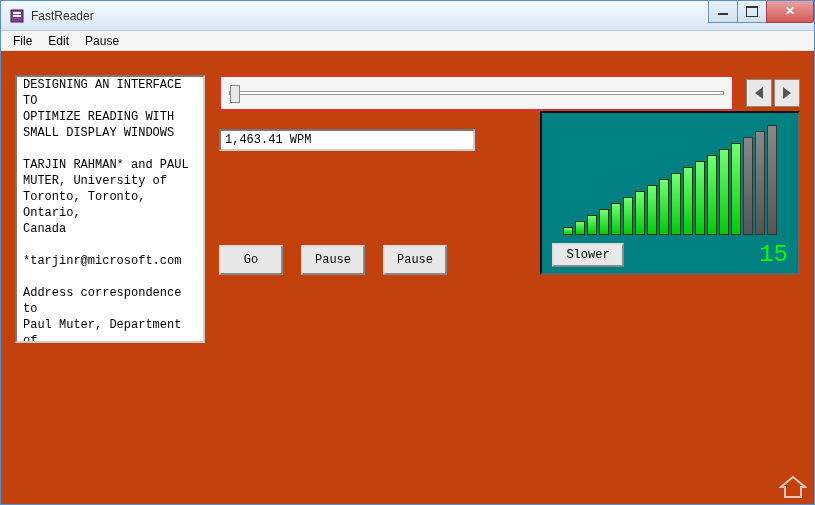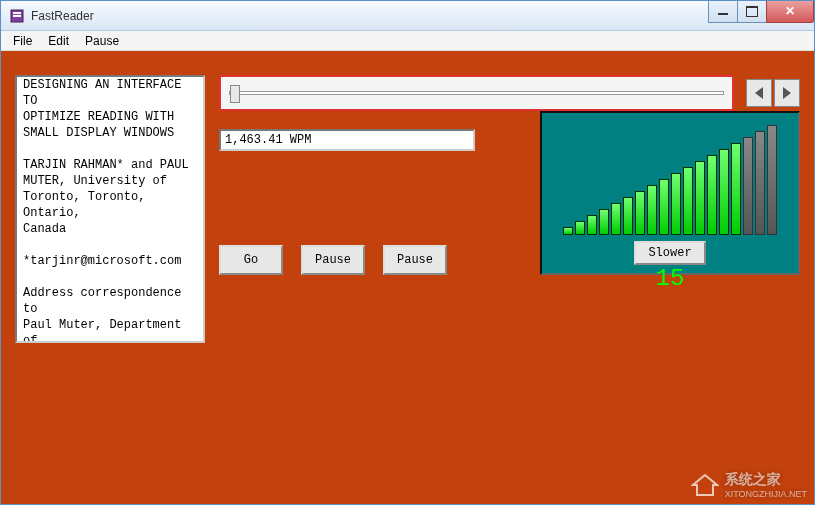--- a/index.html
+++ b/index.html
@@ -47,21 +47,21 @@
 .percent-label { margin-left: auto; font-family: "Courier New", monospace; font-size: 12px; padding-right: 8px; margin-top: 2px; }
 
 .controls-row { display: flex; margin-top: 48px; align-items: flex-end; }
 .play-btns { display: flex; gap: 18px; }
 .play-btn { width: 64px; height: 30px; border: 2px outset #ddd; background: #e8e8e8; font-family: "Courier New", monospace; font-size: 12px; display: flex; align-items: center; justify-content: center; cursor: default; margin-top: 46px; }
 
 .speed-panel { margin-left: auto; width: 260px; height: 164px; background: #008080; border: 2px inset #666; padding: 8px; display: flex; flex-direction: column; margin-top: -110px; }
 .bars-area { flex: 1; display: flex; align-items: flex-end; justify-content: center; gap: 2px; padding: 4px 4px 0 4px; }
 .bar { width: 10px; background: linear-gradient(to bottom, #70ff70, #00cc00); border: 1px solid #003000; }
 .bar.dim { background: linear-gradient(to bottom, #888, #555); border-color: #333; }
-.speed-ctrl-row { display: flex; align-items: center; justify-content: space-between; margin-top: 6px; padding: 0 2px; flex-direction: column; }
+.speed-ctrl-row { display: flex; align-items: center; justify-content: space-between; margin-top: 6px; padding: 0 2px; }
 .speed-btn { width: 72px; height: 24px; border: 2px outset #ddd; background: #e8e8e8; font-family: "Courier New", monospace; font-size: 12px; display: flex; align-items: center; justify-content: center; }
 .speed-val { color: #00ff00; font-family: "Courier New", monospace; font-size: 24px; }
 
 .status-row { margin-top: 6px; font-family: "Courier New", monospace; font-size: 12px; padding: 2px 0; border-top: 1px solid #ddd; }
 
 .watermark { position: absolute; right: 8px; bottom: 6px; color: rgba(255,255,255,0.6); font-size: 14px; pointer-events: none; text-shadow: 0 0 4px rgba(0,0,0,0.3); display: flex; align-items: center; gap: 6px; }
 .watermark .wm-txt { font-weight: bold; }
 </style>
 </head>
 <body>
@@ -179,19 +179,15 @@
       </div>
     </div>
 
 
   </div>
 
   <div class="watermark">
     <svg width="28" height="24" viewBox="0 0 28 24">
         <polygon points="14,2 26,12 22,12 22,22 6,22 6,12 2,12" fill="none" stroke="rgba(255,255,255,0.7)" stroke-width="2"></polygon>
       </svg>
-    <div>
-      <div class="wm-txt">系统之家</div>
-      <div style="font-size:9px">XITONGZHIJIA.NET</div>
-    </div>
   </div>
 
 </div>
 
 </body></html>

